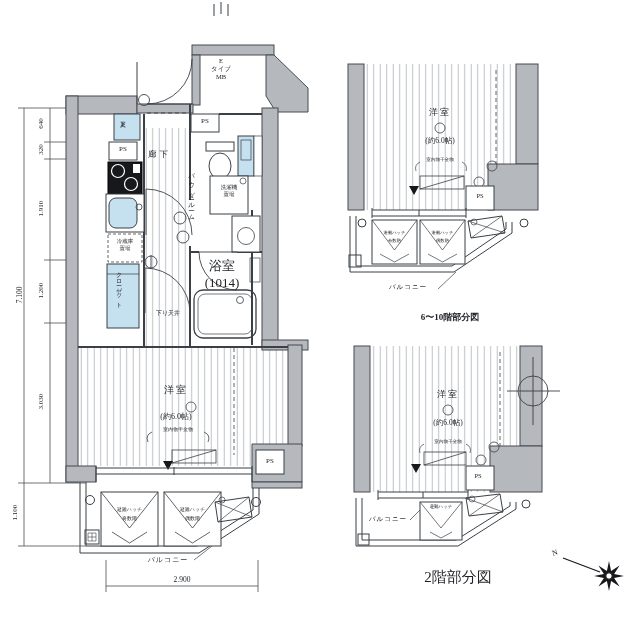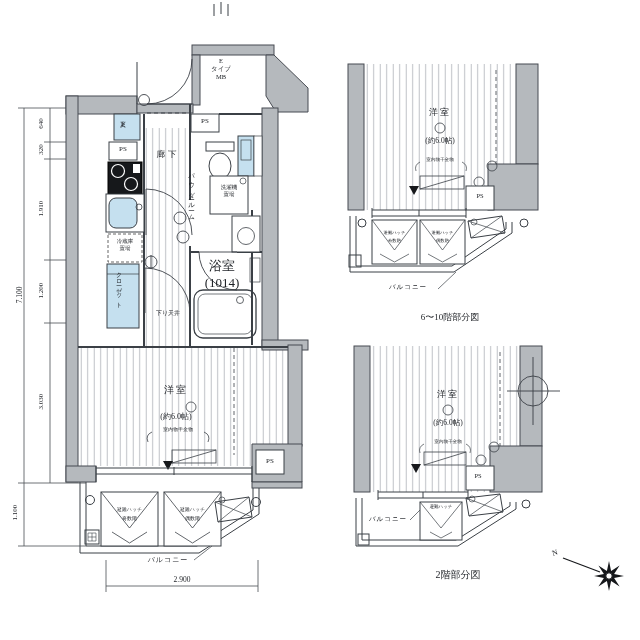--- a/index.html
+++ b/index.html
@@ -259,21 +259,21 @@
 </svg>
 
 <div>
 
   <div class="lbl" style="left:204px;top:57px;width:34px;font-size:6.5px;line-height:1.2;">E
 タイプ
 MB</div>
   <div class="lbl" style="left:191px;top:117px;width:28px;font-size:7px;">PS</div>
   <div class="lbl" style="left:109px;top:145px;width:28px;font-size:7px;">PS</div>
   <div class="vlbl" style="left:120px;top:117px;font-size:5.5px;letter-spacing:0;">下足入</div>
-  <div class="lbl" style="left:146px;top:149px;width:44px;font-size:8.5px;letter-spacing:3px;">廊下</div>
+  <div class="lbl" style="left:146px;top:149px;width:27px;font-size:8.5px;letter-spacing:3px;">廊下</div>
   <div class="vlbl" style="left:188px;top:168px;font-size:6.5px;letter-spacing:2px;">パウダールーム</div>
   <div class="lbl" style="left:212px;top:184px;width:34px;font-size:5.5px;">洗濯機
 置場</div>
   <div class="lbl" style="left:108px;top:238px;width:34px;font-size:5.5px;">冷蔵庫
 置場</div>
   <div class="vlbl" style="left:116px;top:268px;font-size:6px;letter-spacing:0.5px;">クローゼット</div>
   <div class="lbl" style="left:196px;top:258px;width:52px;font-size:13px;">浴室
 (1014)</div>
   <div class="lbl" style="left:148px;top:310px;width:40px;font-size:6px;">下り天井</div>
   <div class="lbl" style="left:146px;top:383px;width:60px;font-size:10px;letter-spacing:2px;">洋室</div>
@@ -297,26 +297,26 @@
 
   <div class="lbl" style="left:410px;top:107px;width:60px;font-size:9px;letter-spacing:2px;">洋室</div>
   <div class="lbl" style="left:410px;top:136px;width:60px;font-size:7.5px;">(約6.0帖)</div>
   <div class="lbl" style="left:414px;top:157px;width:52px;font-size:4.6px;">室内物干金物</div>
   <div class="lbl" style="left:466px;top:192px;width:28px;font-size:6.5px;">PS</div>
   <div class="lbl tiny" style="left:373px;top:229px;width:43px;font-size:4.3px;">避難ハッチ
 奇数階</div>
   <div class="lbl tiny" style="left:421px;top:229px;width:43px;font-size:4.3px;">避難ハッチ
 偶数階</div>
   <div class="lbl" style="left:380px;top:283px;width:56px;font-size:6.5px;letter-spacing:1px;">バルコニー</div>
-  <div class="lbl" style="left:390px;top:312px;width:120px;font-size:9px;">6〜10階部分図</div>
+  <div class="lbl" style="left:390px;top:312px;width:120px;font-size:9px;font-weight:bold;">6〜10階部分図</div>
 
   <div class="lbl" style="left:418px;top:389px;width:60px;font-size:9px;letter-spacing:2px;">洋室</div>
   <div class="lbl" style="left:418px;top:418px;width:60px;font-size:7.5px;">(約6.0帖)</div>
   <div class="lbl" style="left:422px;top:439px;width:52px;font-size:4.6px;">室内物干金物</div>
   <div class="lbl" style="left:464px;top:472px;width:28px;font-size:6.5px;">PS</div>
   <div class="lbl" style="left:420px;top:504px;width:42px;font-size:4.5px;">避難ハッチ</div>
   <div class="lbl" style="left:360px;top:515px;width:56px;font-size:6.5px;letter-spacing:1px;">バルコニー</div>
-  <div class="lbl" style="left:408px;top:568px;width:100px;font-size:10px;">2階部分図</div>
+  <div class="lbl" style="left:408px;top:568px;width:100px;font-size:15px;">2階部分図</div>
 
   <div class="lbl" style="left:548px;top:548px;width:14px;font-size:7.5px;transform:rotate(-18deg);">N</div>
 </div>
 
 </div>
 
 </body></html>

